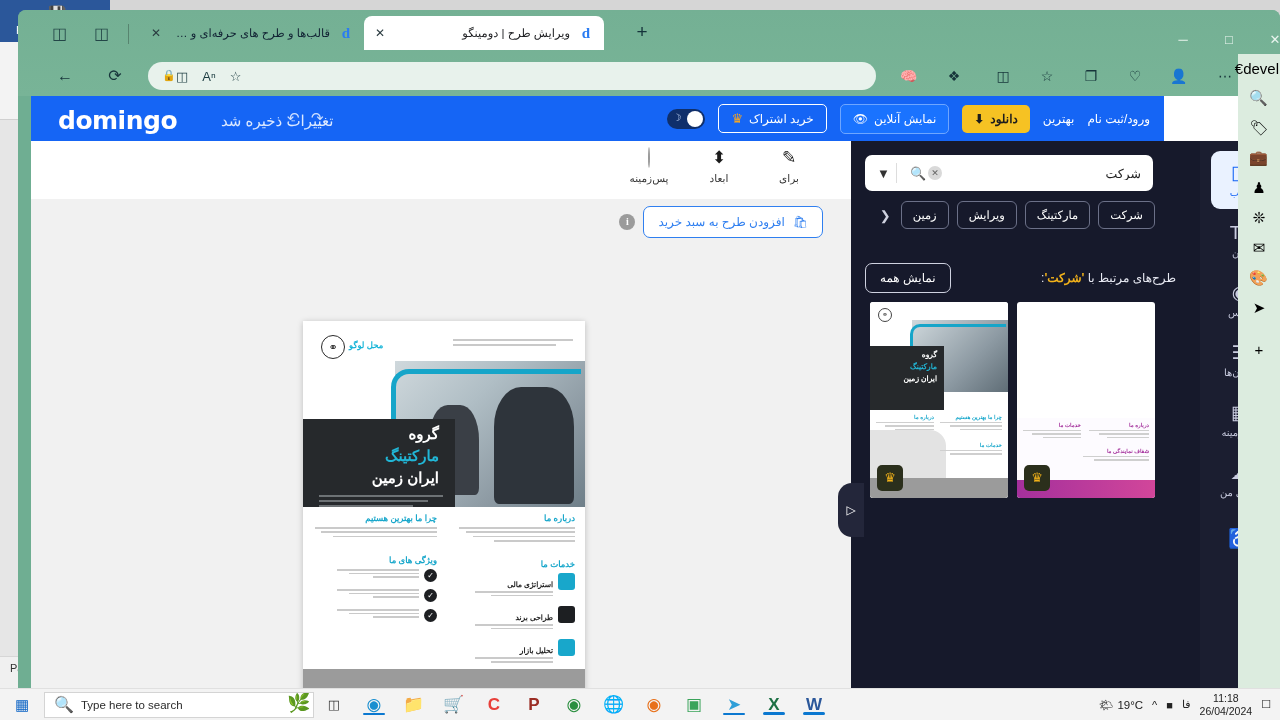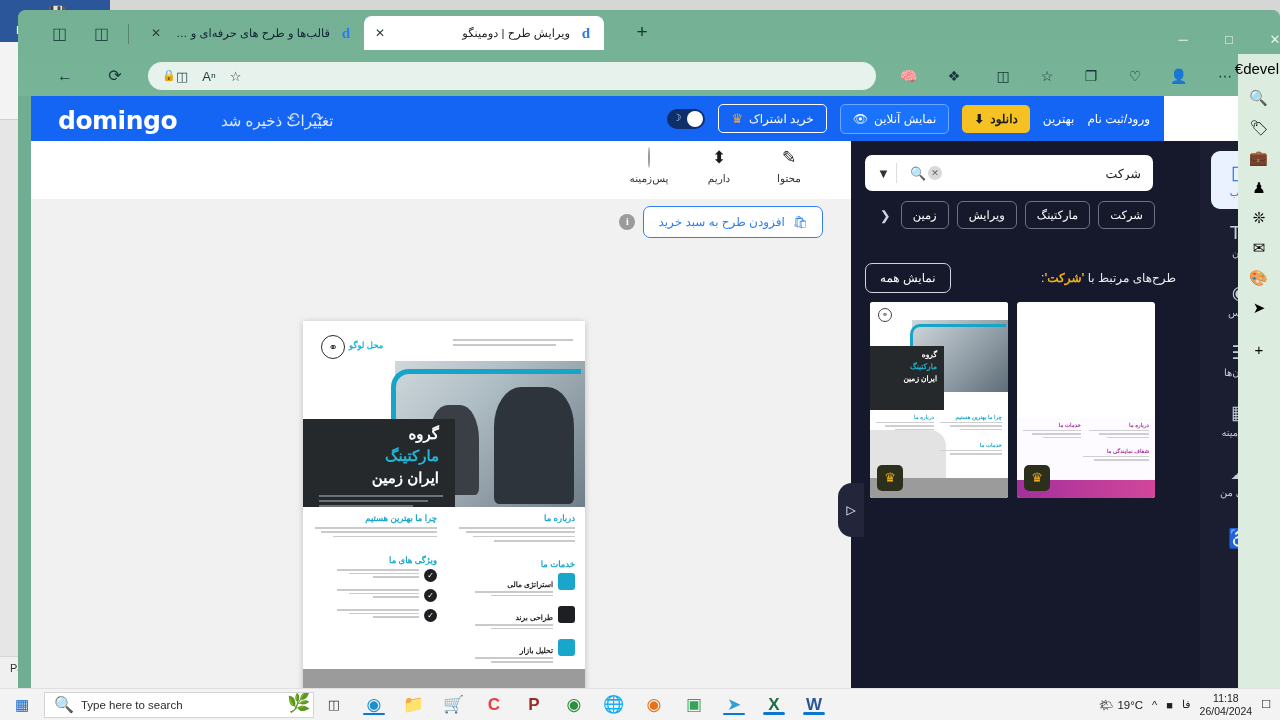--- a/index.html
+++ b/index.html
@@ -300,25 +300,25 @@
         <div class="theme-toggle">
           <span class="moon">☽</span>
           <span class="knob"></span>
         </div>
       </div>
     </div>
 
     <div class="canvas-tools">
       <div class="ctool">
         <span class="gl">✎</span>
-        <span class="lb">محتوا</span>
+        <span class="lb">برای</span>
       </div>
       <div class="ctool">
         <span class="gl">⬍</span>
-        <span class="lb">داریم</span>
+        <span class="lb">ابعاد</span>
       </div>
       <div class="ctool">
         <span class="gl"><span class="circle-ico"></span></span>
         <span class="lb">پس‌زمینه</span>
       </div>
     </div>
 
     <div class="canvas">
 
       <div class="cart-row">

